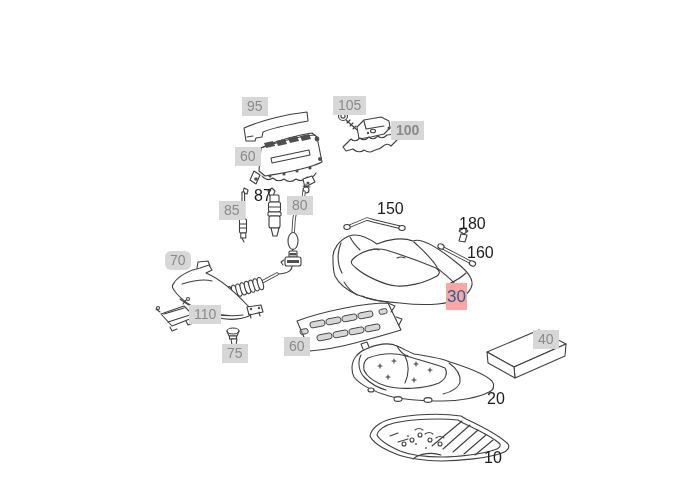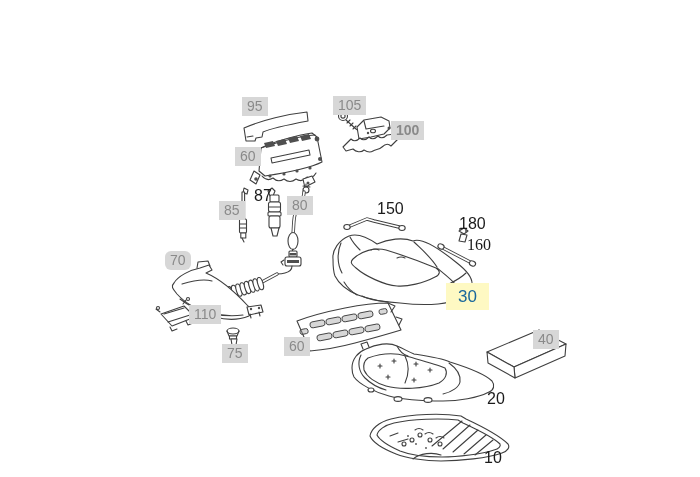--- a/index.html
+++ b/index.html
@@ -2,21 +2,21 @@
 <html><head>
 <meta charset="utf-8">
 <style>
   html,body{margin:0;padding:0;background:#fff;}
   .stage{position:relative;width:568px;height:477px;background:#ffffff;overflow:hidden;
          font-family:"Liberation Sans",sans-serif;}
   .art{position:absolute;left:0;top:0;}
   .callout{position:absolute;font-size:14px;line-height:17px;padding:1px 5px;
            background:#d7d7d7;color:#8a8a8a;white-space:nowrap;}
   .callout.plain{background:transparent;color:#1b1b1b;font-size:16px;line-height:18px;padding:0;}
-  .callout.selected{background:#fef9c3;color:#19679b;font-size:17px;line-height:21px;padding:3px 12px;}
+  .callout.selected{background:#fca5a5;color:#19679b;font-size:17px;line-height:21px;padding:3px 1px;}
   .ln{stroke:#3f3f3f;stroke-width:1.1;fill:none;stroke-linecap:round;stroke-linejoin:round;}
   .fw{stroke:#3f3f3f;stroke-width:1.1;fill:#ffffff;stroke-linecap:round;stroke-linejoin:round;}
   .dk{stroke:none;fill:#4f4f4f;}
   .tube{stroke:#3f3f3f;stroke-width:3.4;fill:none;stroke-linecap:round;}
   .tubein{stroke:#ffffff;stroke-width:1.7;fill:none;stroke-linecap:round;}
   .ghost{stroke:#bababa;stroke-width:1.2;fill:none;stroke-linecap:round;stroke-linejoin:round;}
   .frame{stroke:#7d7d7d;stroke-width:1.2;fill:none;}
   .slot{stroke:#3f3f3f;stroke-width:0.9;fill:#9a9a9a;fill-opacity:0.4;}
 </style>
 </head>
@@ -257,21 +257,21 @@
 
   <div class="callout" style="left:242px;top:97px;">95</div>
   <div class="callout" style="left:333px;top:96px;">105</div>
   <div class="callout" style="left:391px;top:121px;font-weight:bold;">100</div>
   <div class="callout" style="left:235px;top:147px;">60</div>
   <div class="callout" style="left:219px;top:201px;">85</div>
   <div class="callout plain" style="left:254px;top:187px;">87</div>
   <div class="callout" style="left:287px;top:196px;">80</div>
   <div class="callout plain" style="left:377px;top:200px;">150</div>
   <div class="callout plain" style="left:459px;top:215px;">180</div>
-  <div class="callout plain" style="left:467px;top:236px;font-family:Liberation Serif, serif;">160</div>
+  <div class="callout plain" style="left:467px;top:244px;">160</div>
   <div class="callout" style="left:165px;top:251px;border-radius:6px;">70</div>
   <div class="callout selected" style="left:446px;top:283px;">30</div>
   <div class="callout" style="left:145px;top:305px;margin-left:44px;">110</div>
   <div class="callout" style="left:222px;top:344px;">75</div>
   <div class="callout" style="left:284px;top:337px;">60</div>
   <div class="callout" style="left:533px;top:330px;">40</div>
   <div class="callout plain" style="left:487px;top:390px;">20</div>
   <div class="callout plain" style="left:484px;top:449px;">10</div>
 
 </div>

